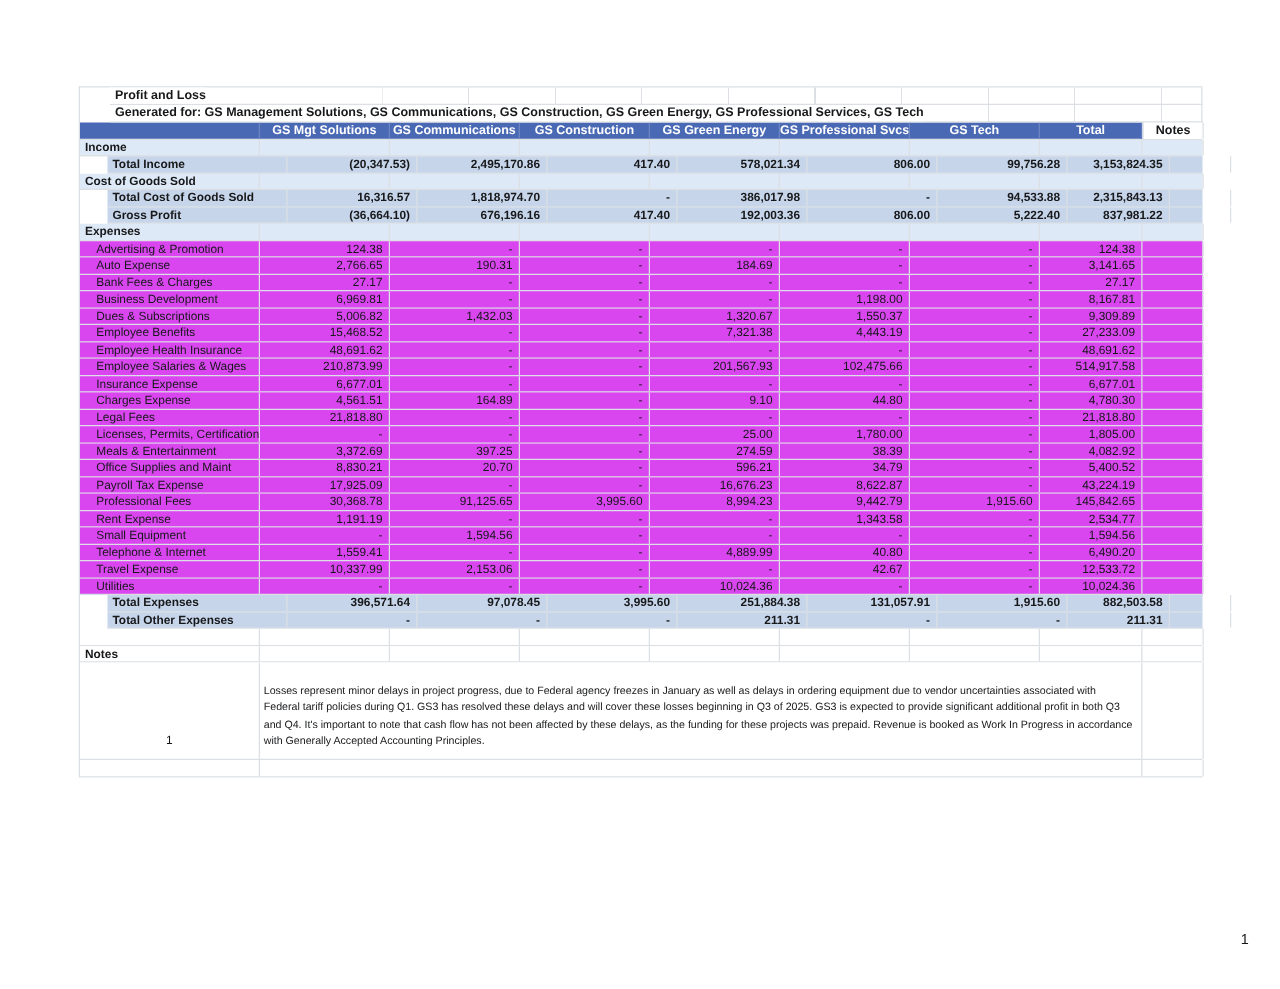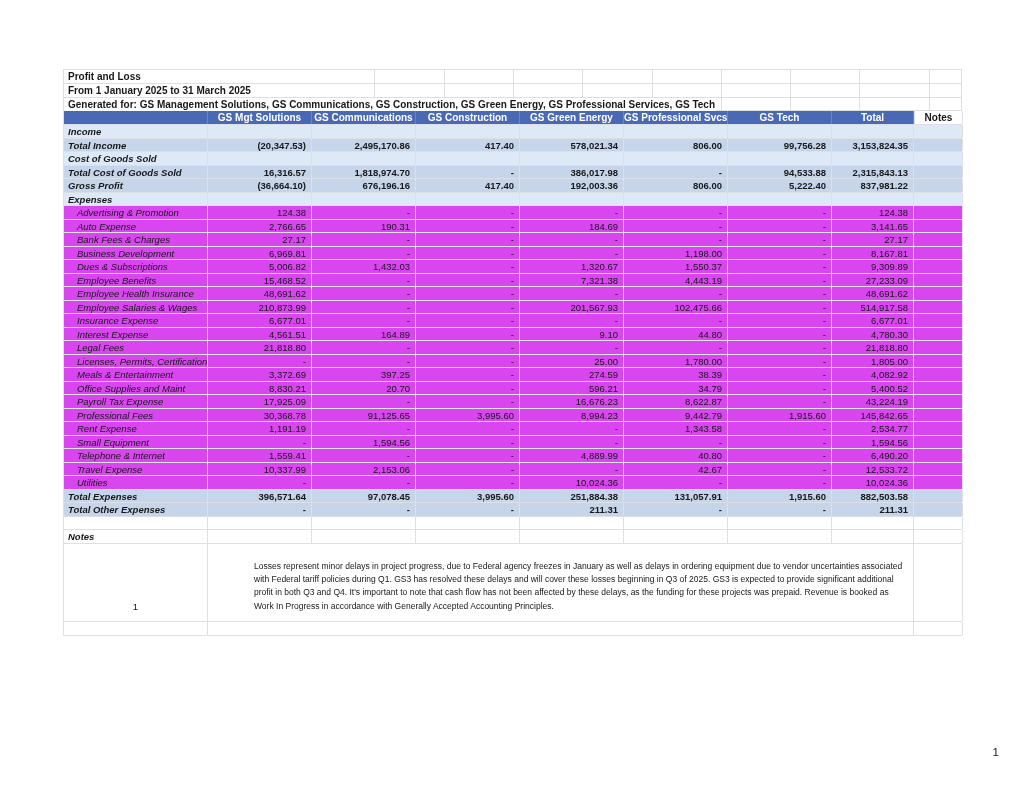--- a/index.html
+++ b/index.html
@@ -23,43 +23,43 @@
   }
   
   .title-block{position:relative;}
   .title-grid-overlay{
     position:absolute;inset:0;left:242px;pointer-events:none;
     background-image:repeating-linear-gradient(to right,transparent 0,transparent 68.3px,var(--grid-light) 68.3px,var(--grid-light) 69.3px);
   }
   .title-row{
     position:relative;height:13.75px;line-height:13.5px;
     border-bottom:1px solid var(--grid-light);border-right:1px solid var(--grid-light);
-    font-size:10px;font-weight:bold;white-space:nowrap;
+    font-size:10px;font-weight:bold;white-space:nowrap;margin-left:24px;
   }
   .title-row .t-text{position:relative;z-index:2;padding-left:4px;background:#fff;display:inline-block;line-height:13px;}
   .approval{
     position:absolute;z-index:2;right:49px;top:1px;background:#fff;
     font-size:7px;font-weight:normal;line-height:12px;padding-left:3px;
   }
   
   .row{
     display:grid;height:13.5px;line-height:13px;
     grid-template-columns:144px 104px 104px 104px 104px 104px 104px 82px 49px;
     border-bottom:1px solid var(--grid-light);
     font-size:9.5px;
   }
   .cell{
     border-right:1px solid var(--grid-light);
     overflow:hidden;white-space:nowrap;
   }
-  .lbl{padding-left:4px;font-weight:bold;font-style:italic;}
+  .lbl{padding-left:4px;font-weight:bold;}
   .lbl.indent{padding-left:13px;font-weight:normal;}
   .num{text-align:right;padding-right:5px;}
   .row.section{background:var(--sec-blue);}
-  .row.total{background:var(--tot-blue);}
+  .row.total{background:var(--tot-blue);margin-left:22px;}
   .row.total .num{font-weight:bold;}
   .row.detail{background:#d946ef;}
   
   .row.head{height:14px;line-height:13.5px;}
   .row.head .cell{background:var(--hdr-blue);color:#fff;font-weight:bold;text-align:center;font-size:10px;border-right:1px solid #6b84c2;}
   .row.head .cell.corner{background:var(--hdr-blue);}
   .row.head .cell.notes-h{background:#fff;color:var(--ink);border-right:1px solid var(--grid-light);border-left:1px solid var(--grid-light);}
   
   .row.blank{background:#fff;}
   .notes-tall{
@@ -68,40 +68,36 @@
   }
   .notes-tall .cell{border-right:1px solid var(--grid-light);}
   .note-num{
     display:flex;align-items:flex-end;justify-content:center;
     font-size:9.5px;padding-bottom:9px;
   }
   .note-text{
     display:flex;align-items:flex-end;
     font-size:8.5px;line-height:13.2px;padding:0 6px 8px 3px;
     white-space:normal;
-    margin-left:43px;
   }
   .row.final{height:14px;display:grid;grid-template-columns:144px 706px 49px;}
   .page-num{
     position:absolute;left:975px;top:746px;width:24px;
     font-size:11.5px;text-align:right;
   }
 </style>
 </head>
 <body>
 
 <div class="sheet">
 
   <div class="title-block">
     <div class="title-grid-overlay"></div>
     <div class="title-row">
       <span class="t-text">Profit and Loss</span>
-    </div>
-    <div class="title-row">
-      <span class="t-text">From 1 January 2025 to 31 March 2025</span>
     </div>
     <div class="title-row">
       <span class="t-text">Generated for: GS Management Solutions, GS Communications, GS Construction, GS Green Energy, GS Professional Services, GS Tech</span>
     </div>
   </div>
 
   <div class="row head">
     <div class="cell corner"></div>
     <div class="cell">GS Mgt Solutions</div>
     <div class="cell">GS Communications</div>
@@ -288,21 +284,21 @@
     <div class="cell num">-</div>
     <div class="cell num">-</div>
     <div class="cell num">-</div>
     <div class="cell num">-</div>
     <div class="cell num">-</div>
     <div class="cell num">6,677.01</div>
     <div class="cell"></div>
   </div>
 
   <div class="row detail">
-    <div class="cell lbl indent">Interest Expense</div>
+    <div class="cell lbl indent">Charges Expense</div>
     <div class="cell num">4,561.51</div>
     <div class="cell num">164.89</div>
     <div class="cell num">-</div>
     <div class="cell num">9.10</div>
     <div class="cell num">44.80</div>
     <div class="cell num">-</div>
     <div class="cell num">4,780.30</div>
     <div class="cell"></div>
   </div>
 

